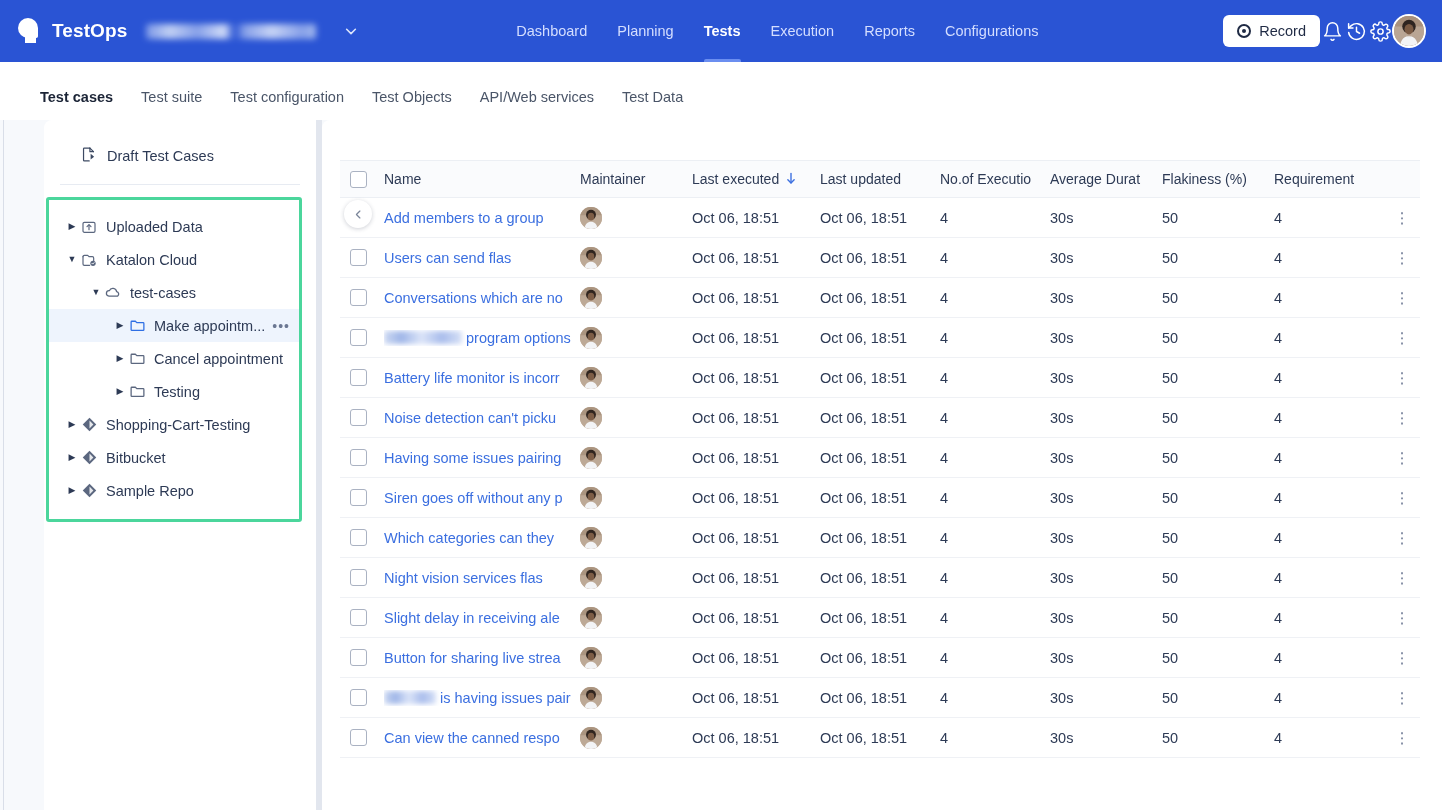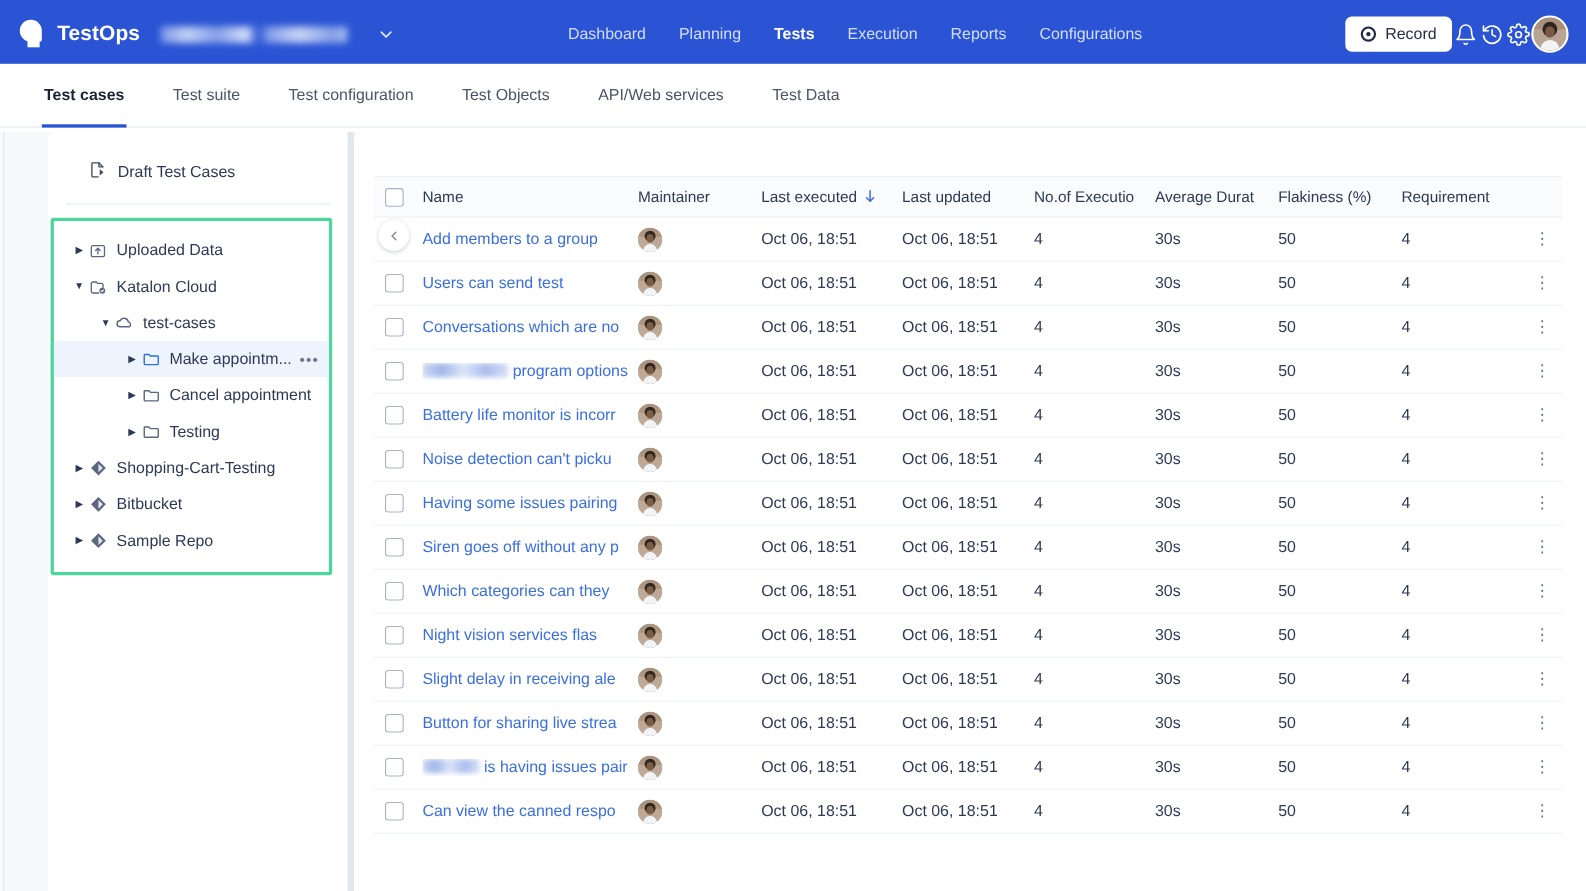--- a/index.html
+++ b/index.html
@@ -56,22 +56,22 @@
   .rec-dot::after { content:""; position:absolute; left:3px; top:3px; width:4px; height:4px; background:#1f2a44; border-radius:50%; }
   .icon-btn { width: 24px; height: 24px; color: #ffffff; cursor: pointer; display:flex; align-items:center; justify-content:center; }
   .avatar-top {
     width: 34px; height: 34px; border-radius: 50%; border: 2px solid #ffffff;
     overflow: hidden; position: relative; background: #b7a393; cursor: pointer; flex:0 0 auto;
   }
   .avatar-art { position: absolute; inset: 0; }
 
   
   .subtabs {
-    position: absolute; left: 0; top: 58px; width: 1442px; height: 58px;
-    background: #ffffff; display: flex; align-items: center; padding-left: 38px; gap: 40px;
+    position: absolute; left: 0; top: 68px; width: 1442px; height: 58px;
+    background: #ffffff; display: flex; align-items: center; padding-left: 38px; gap: 24px;
     border-bottom: 1px solid #e3e8ef;
   }
   .subtab {
     font-size: 14.5px; color: #4a5568; height: 58px; display: flex; align-items: center;
     position: relative; cursor: pointer; white-space: nowrap; padding: 0 2px;
   }
   .subtab.active { color: #1b2436; font-weight: bold; }
   .subtab.active::after {
     content: ""; position: absolute; left: 0; right: 0; bottom: 0; height: 3px; background: #2A54D4;
   }
@@ -438,21 +438,21 @@
               <div class="c-flak">50</div>
               <div class="c-req">4</div>
               <div class="c-kebab">
                 <span class="kebab">⋮</span>
               </div>
             </div>
             <div class="trow">
               <div class="c-chk">
                 <span class="chk"></span>
               </div>
-              <div class="c-name"><span class="link">Users can send test</span></div>
+              <div class="c-name"><span class="link">Users can send flas</span></div>
               <div class="c-maint">
                 <span class="av-sm">
                   <svg viewBox="0 0 40 40" preserveAspectRatio="xMidYMid slice" style="position:absolute;inset:0">
                     <rect width="40" height="40" fill="#bda996"></rect>
                     <rect y="0" width="40" height="15" fill="#ab9580"></rect>
                     <ellipse cx="20" cy="14" rx="9" ry="9" fill="#30251f"></ellipse>
                     <ellipse cx="20" cy="17.5" rx="6" ry="7" fill="#7d5d46"></ellipse>
                     <path d="M8 40c1-9 6-13 12-13s11 4 12 13z" fill="#f3f4f6"></path>
                   </svg>
                 </span>

